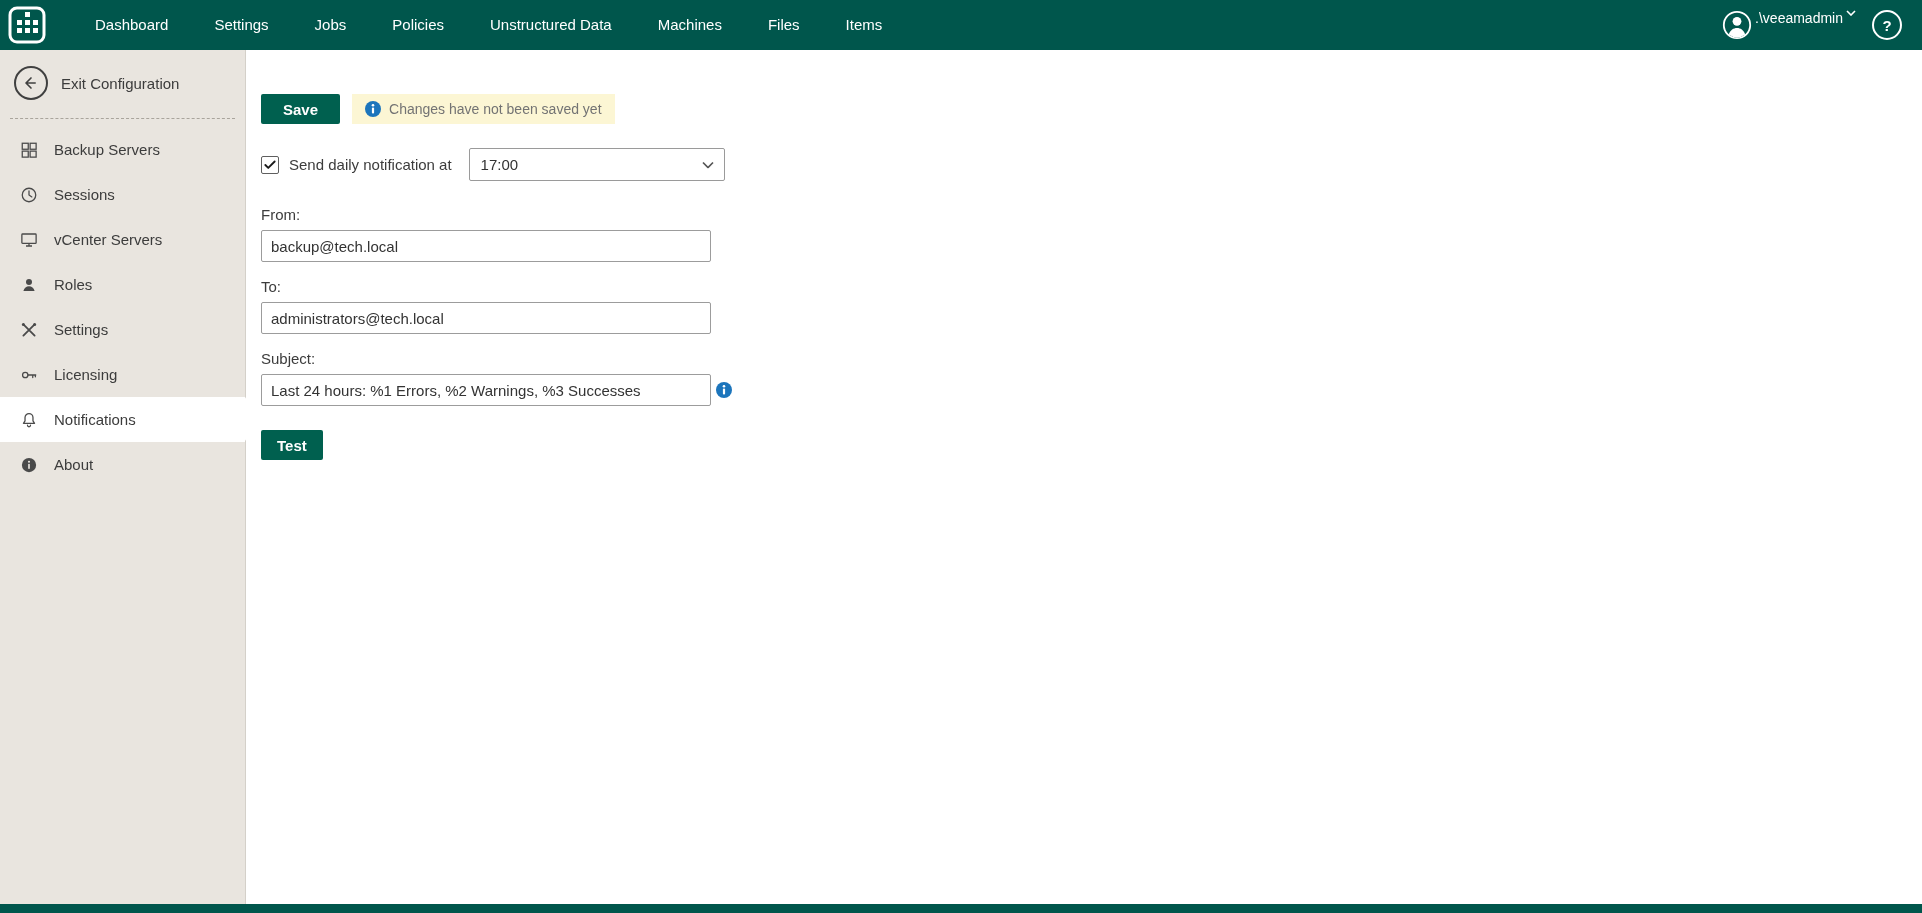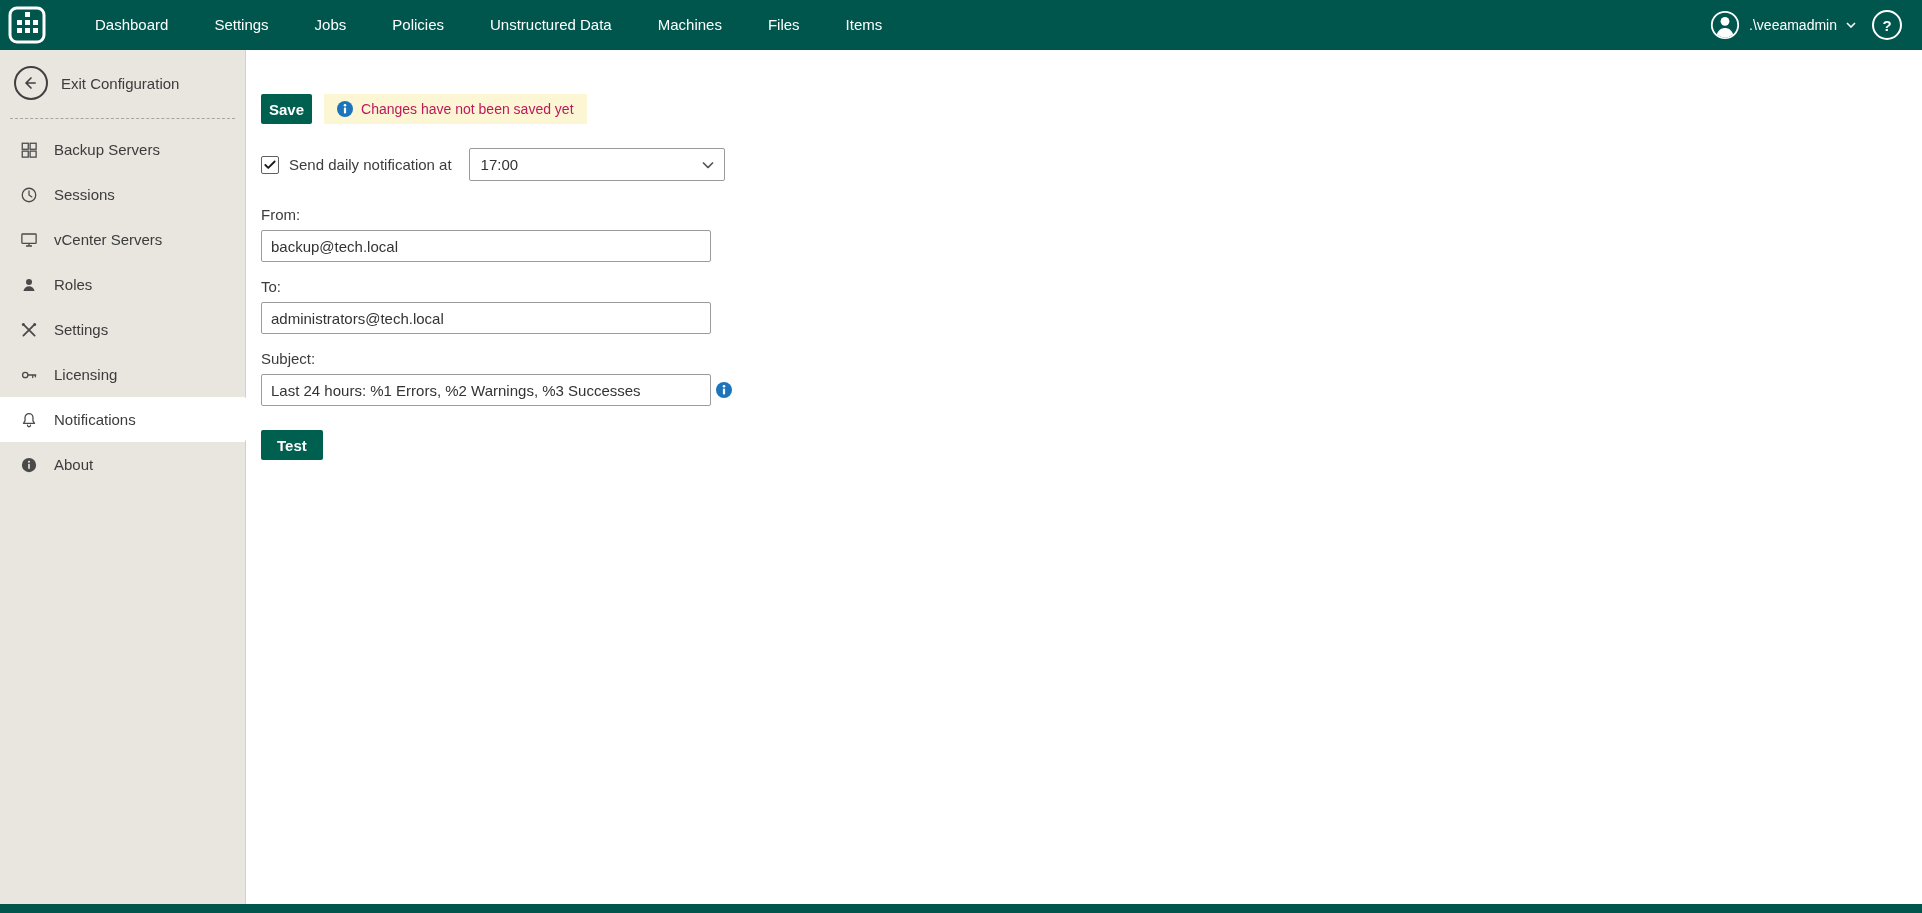--- a/index.html
+++ b/index.html
@@ -7,21 +7,21 @@
     font-family:"Liberation Sans", sans-serif; color:#3c3c3c; }
 
   
   .header { position:absolute; top:0; left:0; width:1922px; height:50px;
     background:#00564c; display:flex; align-items:center; color:#fff; z-index:30; }
   .logo { width:38px; height:38px; margin-left:8px; flex:0 0 auto; }
   .topnav { display:flex; margin-left:26px; height:50px; }
   .topnav .nav-item { padding:0 23px; line-height:50px; font-size:15px; color:#fff;
     cursor:pointer; white-space:nowrap; }
   .header-right { margin-left:auto; display:flex; align-items:center; gap:16px; margin-right:20px; }
-  .user-chip { display:flex; align-items:center; gap:9px; cursor:pointer; }
+  .user-chip { display:flex; align-items:flex-start; gap:3px; cursor:pointer; }
   .user-chip .uname { font-size:14px; }
   .help-btn { width:30px; height:30px; border:2px solid #fff; border-radius:50%;
     display:flex; align-items:center; justify-content:center; font-size:15px; font-weight:bold;
     cursor:pointer; }
 
   
   .sidebar { position:absolute; top:50px; left:0; bottom:9px; width:246px;
     background:#e9e5df; border-right:1px solid #d4d0c9; z-index:20; overflow:visible; }
   .exit-row { display:flex; align-items:center; gap:13px; padding:16px 14px 16px 14px; cursor:pointer; }
   .exit-circle { width:34px; height:34px; border:2px solid #404040; border-radius:50%;
@@ -42,24 +42,24 @@
     padding:20px 0 0 14px; }
   .tabs { display:flex; width:963px; margin-left:23px; border-bottom:1px solid #cfcfcf; }
   .tab { padding:9px 19px 9px 19px; font-size:16px; color:#0e7c80; cursor:pointer;
     position:relative; white-space:nowrap; }
   .tab.active { color:#333; }
   .tab.active::after { content:""; position:absolute; left:0; right:0; bottom:-1px;
     height:4px; background:#00604f; }
 
   .save-row { display:flex; align-items:center; gap:12px; margin-top:24px; }
   .btn { background:#00604f; color:#fff; border:none; border-radius:2px; height:30px;
-    padding:0 8px; font-size:15px; font-weight:600; font-family:"Liberation Sans",sans-serif;
+    padding:0 22px; font-size:15px; font-weight:600; font-family:"Liberation Sans",sans-serif;
     cursor:pointer; }
   .note { display:flex; align-items:center; gap:8px; background:#fcf6d4; height:30px;
-    padding:0 13px; font-size:14px; color:#be185d; }
+    padding:0 13px; font-size:14px; color:#737373; }
 
   .check-row { display:flex; align-items:center; margin-top:24px; }
   .checkbox { width:18px; height:18px; background:#fff; border:1px solid #5f5f5f;
     border-radius:2px; display:flex; align-items:center; justify-content:center;
     cursor:pointer; flex:0 0 auto; }
   .check-label { font-size:15px; margin-left:10px; cursor:pointer; }
   .select { position:relative; margin-left:17px; width:256px; height:33px;
     border:1px solid #9a9a9a; border-radius:2px; background:#fff; display:flex;
     align-items:center; padding:0 30px 0 11px; font-size:15px; color:#333; cursor:pointer; }
   .select .chev { position:absolute; right:10px; top:50%; transform:translateY(-50%);

